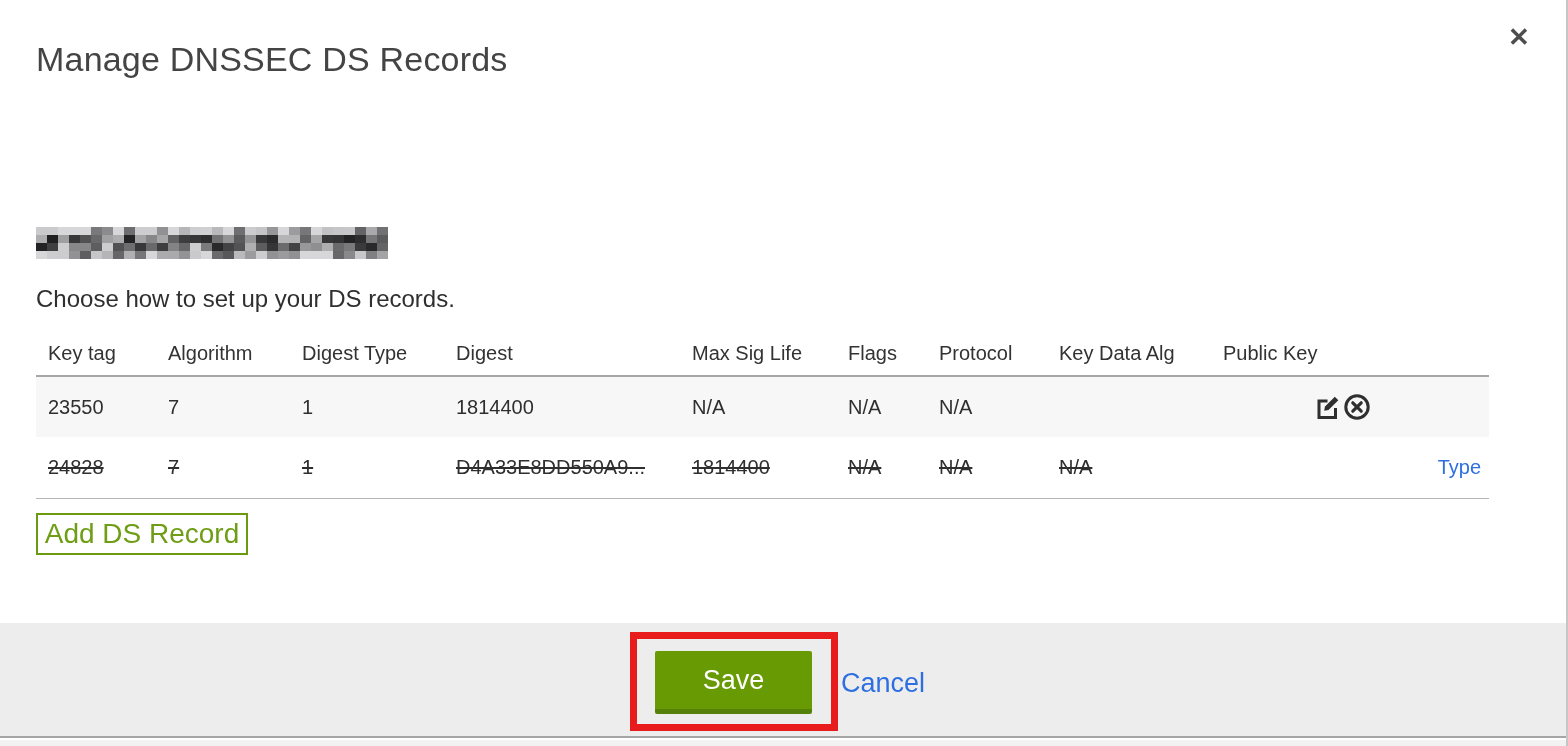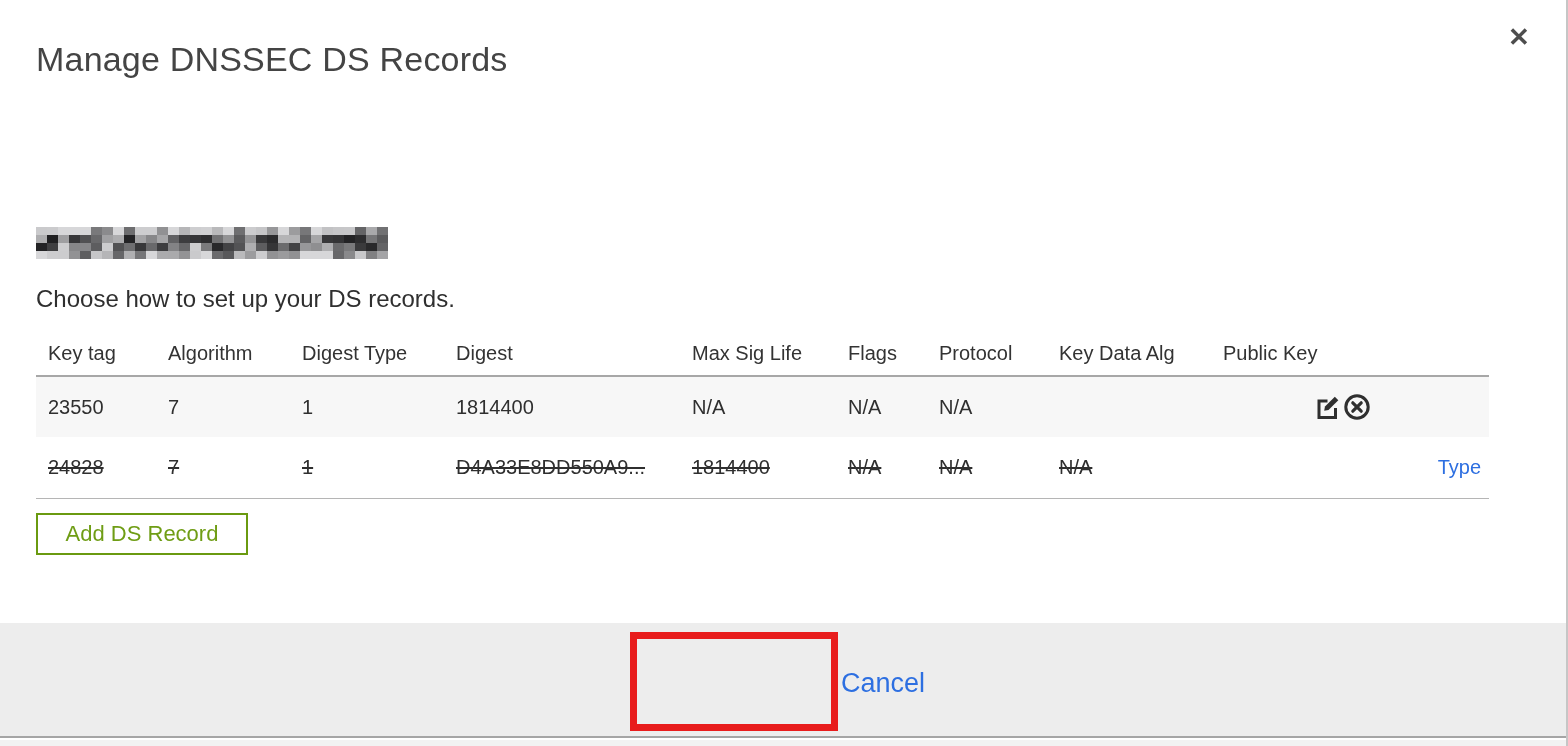--- a/index.html
+++ b/index.html
@@ -42,21 +42,21 @@
   .cell { white-space:nowrap; overflow:hidden; }
   .cell-actions { display:flex; justify-content:flex-end; align-items:center; gap:1px; }
   .icon-btn { background:none; border:none; cursor:pointer; padding:0; line-height:0; }
   .undo-link {
     color:#2d6fe1; font-size:20px; text-decoration:none; cursor:pointer;
     justify-self:end;
   }
   .add-btn {
     position:absolute; left:36px; top:513px; width:212px; height:42px;
     background:#fff; border:2px solid #6a9a10; color:#6f9d15;
-    font-size:22px; font-family:"Liberation Sans", sans-serif; cursor:pointer;
+    font-size:28px; font-family:"Liberation Sans", sans-serif; cursor:pointer;
   }
   .footer {
     position:absolute; left:0; top:623px; width:1568px; height:115px;
     background:#ededed; border-bottom:2px solid #a5a5a5;
   }
   .bottom-strip {
     position:absolute; left:0; top:740px; width:1568px; height:6px;
     background:#f2f2f2;
   }
   .save-btn {
@@ -267,20 +267,21 @@
       <div class="cell">N/A</div>
       <div class="cell"></div>
       <a class="undo-link">Type</a>
     </div>
 
   </div>
 
   <button class="add-btn">Add DS Record</button>
 
   <div class="footer">
+    <button class="save-btn">Save</button>
     <a class="cancel-link">Cancel</a>
   </div>
 
   <div class="annotation-box"></div>
 
   <div class="bottom-strip"></div>
 
 </div>
 
 </body></html>

